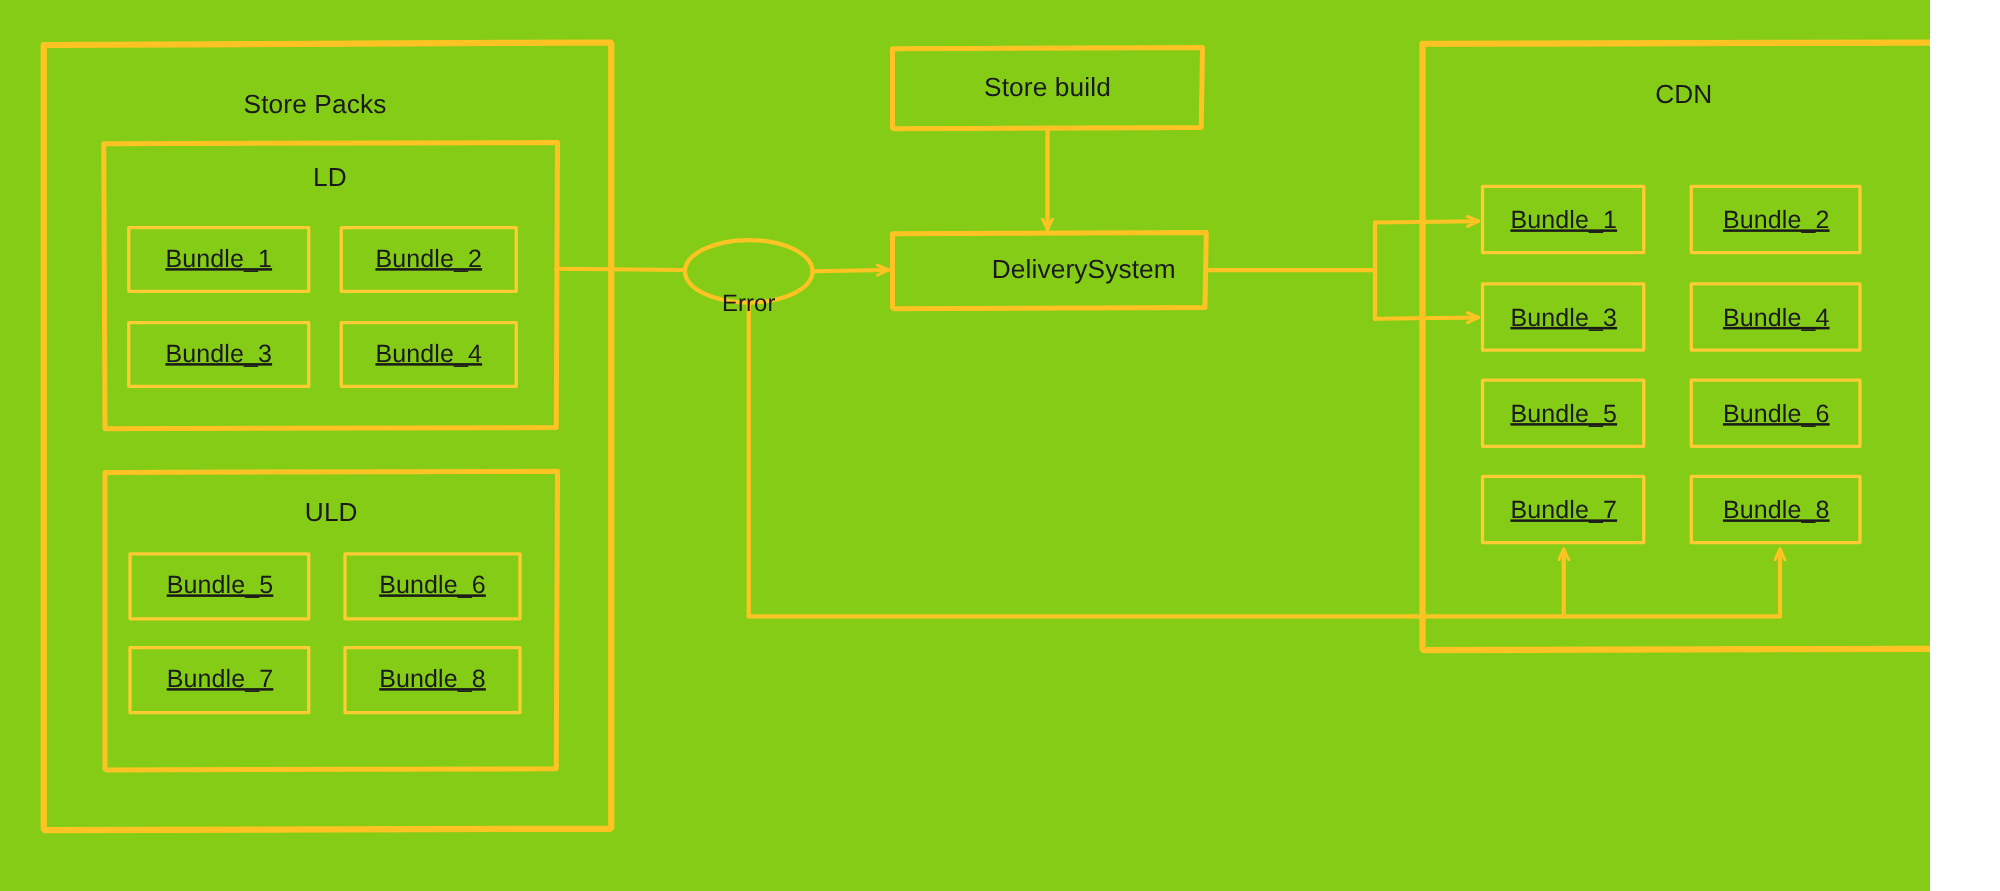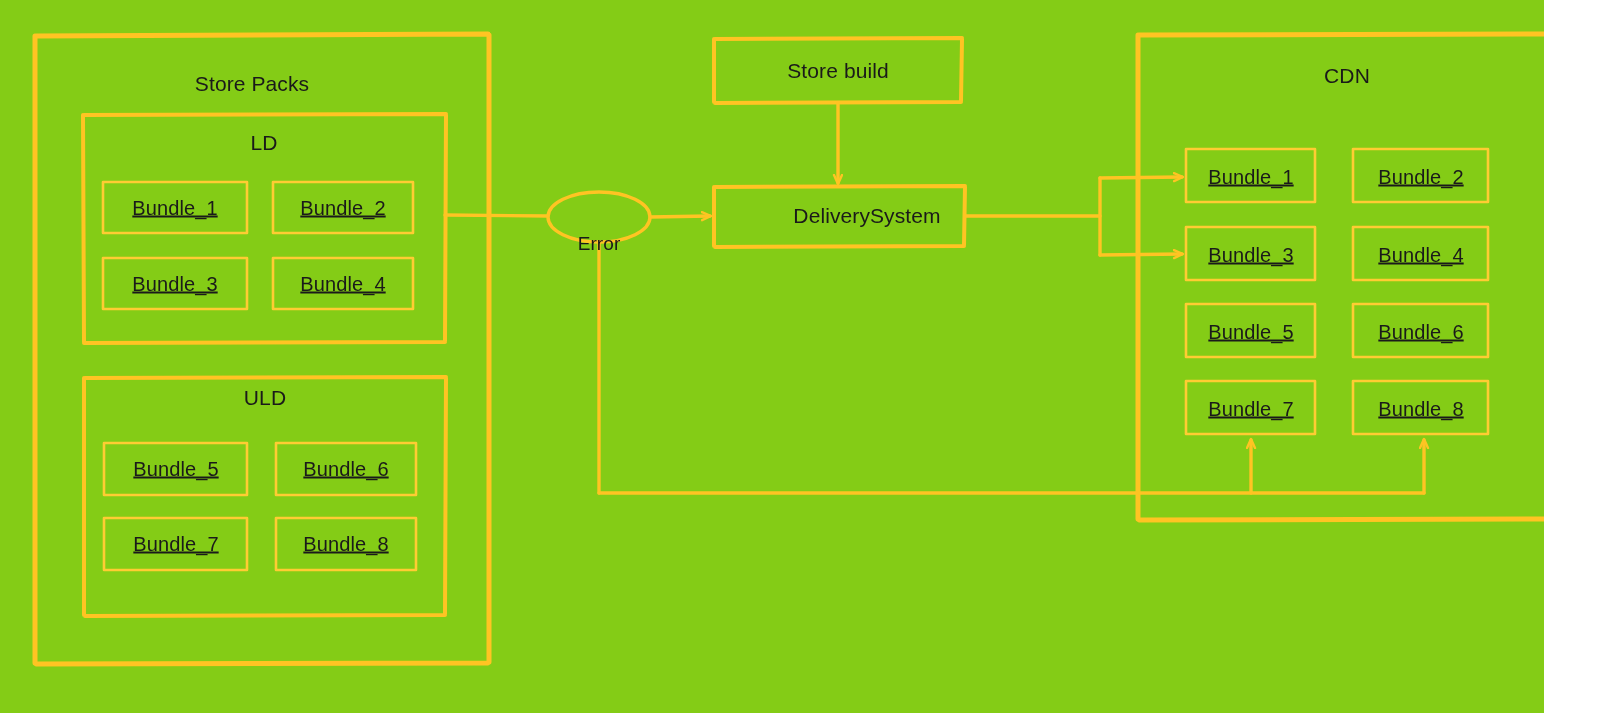--- a/index.html
+++ b/index.html
@@ -136,21 +136,21 @@
 
   <div class="lbl lbl-group" style="left:252px; top:84px;">Store Packs</div>
 
   <div class="lbl lbl-group" style="left:264px; top:143px;">LD</div>
 
   <div class="lbl lbl-bundle" style="left:175px; top:208px;">Bundle_1</div>
   <div class="lbl lbl-bundle" style="left:343px; top:208px;">Bundle_2</div>
   <div class="lbl lbl-bundle" style="left:175px; top:284px;">Bundle_3</div>
   <div class="lbl lbl-bundle" style="left:343px; top:284px;">Bundle_4</div>
 
-  <div class="lbl lbl-group" style="left:265px; top:398px;">ULD</div>
+  <div class="lbl lbl-group" style="left:265px; top:411px;">ULD</div>
 
   <div class="lbl lbl-bundle" style="left:176px; top:469px;">Bundle_5</div>
   <div class="lbl lbl-bundle" style="left:346px; top:469px;">Bundle_6</div>
   <div class="lbl lbl-bundle" style="left:176px; top:544px;">Bundle_7</div>
   <div class="lbl lbl-bundle" style="left:346px; top:544px;">Bundle_8</div>
 
   <div class="lbl lbl-small" style="left:599px; top:218px;margin-top:26px;">Error</div>
 
   <div class="lbl lbl-node" style="left:838px; top:71px;">Store build</div>
 

